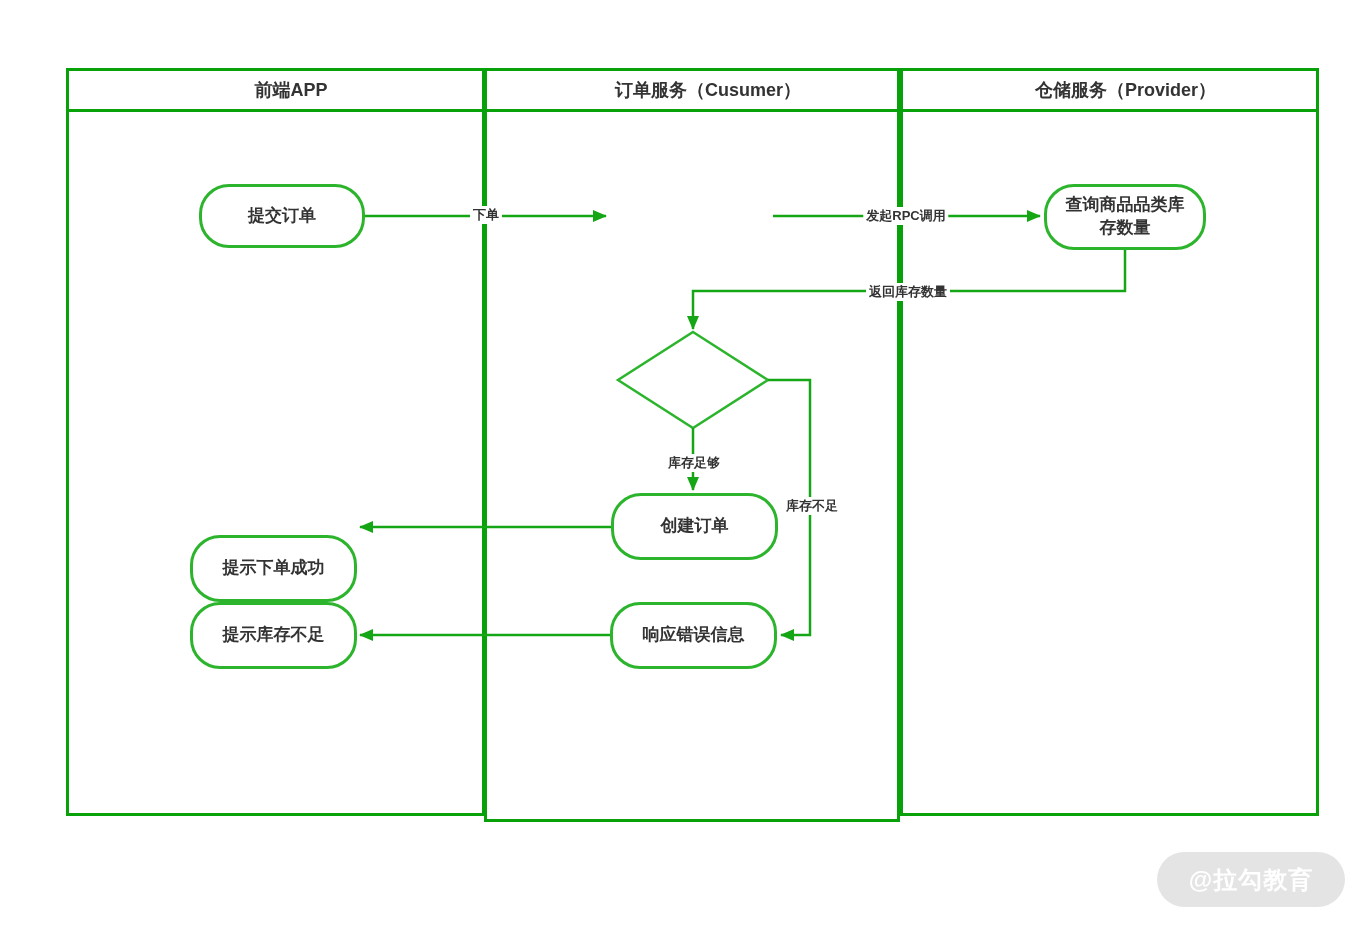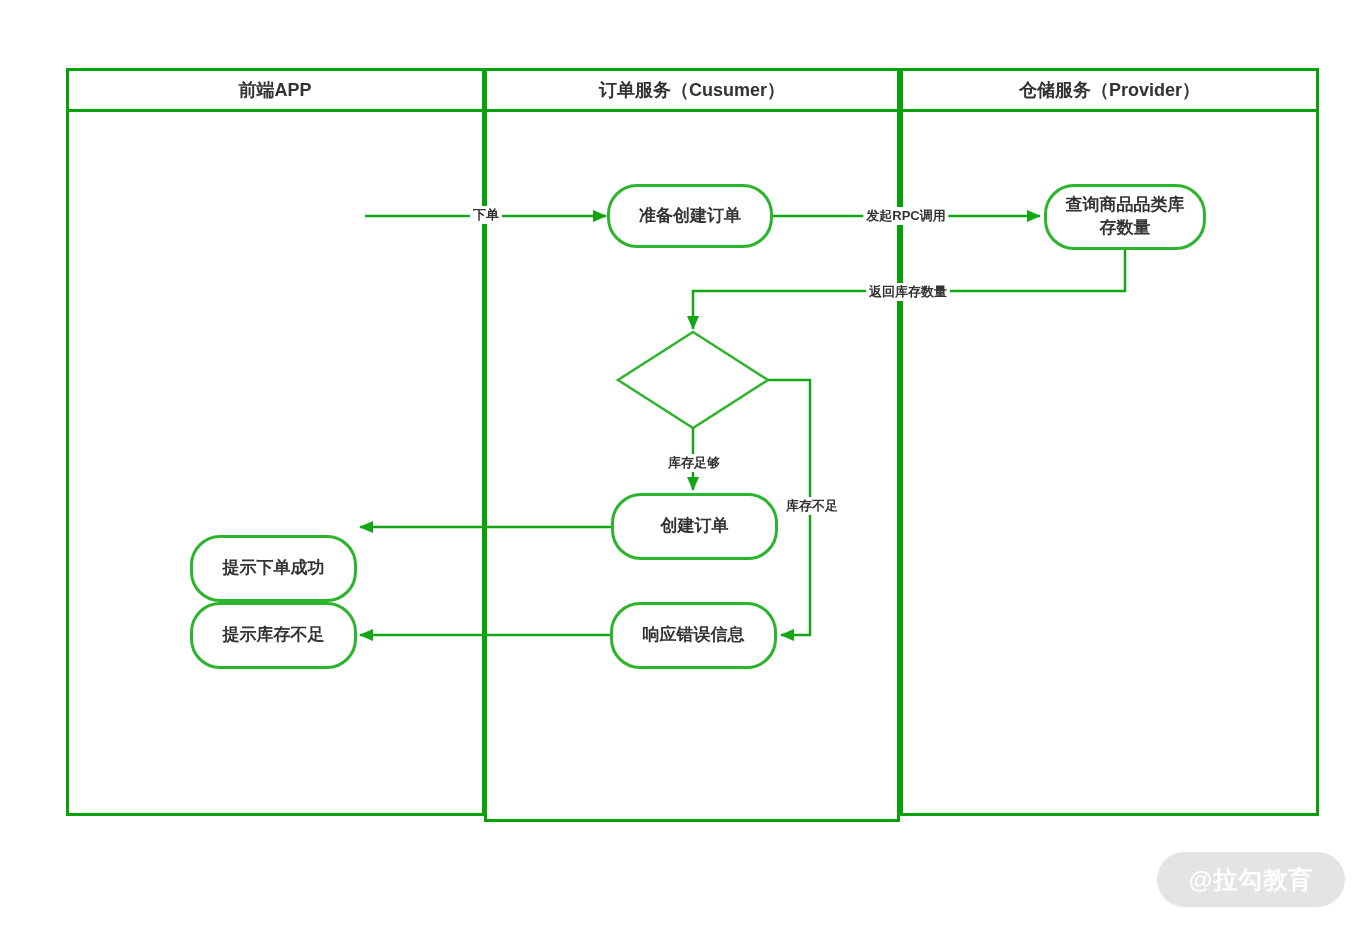--- a/index.html
+++ b/index.html
@@ -8,21 +8,21 @@
     font-family:"Liberation Sans","DejaVu Sans",sans-serif;color:var(--text-dark,#333333);
   }
   svg.wires{position:absolute;left:0;top:0;z-index:1;}
   .lane-rect{fill:none;stroke:var(--grid-green,#09a109);stroke-width:3;}
   .wire{fill:none;stroke:var(--line-green,#14a614);stroke-width:2.5;}
   .shape{fill:#ffffff;stroke:var(--shape-green,#2cb42c);stroke-width:2.5;}
   .arrowhead{fill:var(--line-green,#14a614);}
   .lane-header{
     position:absolute;top:68px;height:43px;z-index:2;
     display:flex;align-items:center;justify-content:center;
-    font-size:18px;font-weight:bold;color:var(--text-dark,#333333);
+    font-size:18px;font-weight:bold;color:var(--text-dark,#333333);padding-left:16px;
   }
   .node{
     position:absolute;z-index:3;box-sizing:border-box;
     background:#ffffff;border:3px solid var(--shape-green,#2cb42c);border-radius:30px;
     display:flex;align-items:center;justify-content:center;text-align:center;
     font-size:17px;font-weight:bold;line-height:1.35;color:var(--text-dark,#333333);
     padding:0 16px;
   }
   .edge-label{
     position:absolute;z-index:4;transform:translate(-50%,-50%);
@@ -61,21 +61,21 @@
     <path class="wire" d="M693 428 L693 490" marker-end="url(#arr)"></path>
     <path class="wire" d="M768 380 L810 380 L810 635 L781 635" marker-end="url(#arr)"></path>
     <path class="wire" d="M611 527 L360 527" marker-end="url(#arr)"></path>
     <path class="wire" d="M610 635 L360 635" marker-end="url(#arr)"></path>
   </svg>
 
   <div class="lane-header" style="left:66px;width:418px;">前端APP</div>
   <div class="lane-header" style="left:484px;width:416px;">订单服务（Cusumer）</div>
   <div class="lane-header" style="left:900px;width:419px;">仓储服务（Provider）</div>
 
-  <div class="node" style="left:607px;top:184px;width:166px;height:64px;">准备创建订单</div>
+  <div class="node" style="left:199px;top:184px;width:166px;height:64px;">提交订单</div>
   <div class="node" style="left:1044px;top:184px;width:162px;height:66px;">查询商品品类库存数量</div>
   <div class="node" style="left:611px;top:493px;width:167px;height:67px;">创建订单</div>
   <div class="node" style="left:190px;top:493px;width:167px;height:67px;margin-top:42px;">提示下单成功</div>
   <div class="node" style="left:610px;top:602px;width:167px;height:67px;">响应错误信息</div>
   <div class="node" style="left:190px;top:602px;width:167px;height:67px;">提示库存不足</div>
 
   <div class="edge-label" style="left:486px;top:215px;">下单</div>
   <div class="edge-label" style="left:906px;top:216px;text-align:center;">发起RPC调用</div>
   <div class="edge-label" style="left:908px;top:292px;">返回库存数量</div>
   <div class="edge-label" style="left:694px;top:463px;">库存足够</div>

